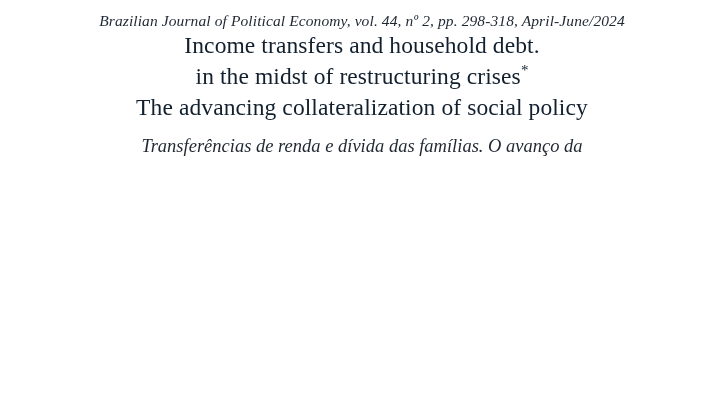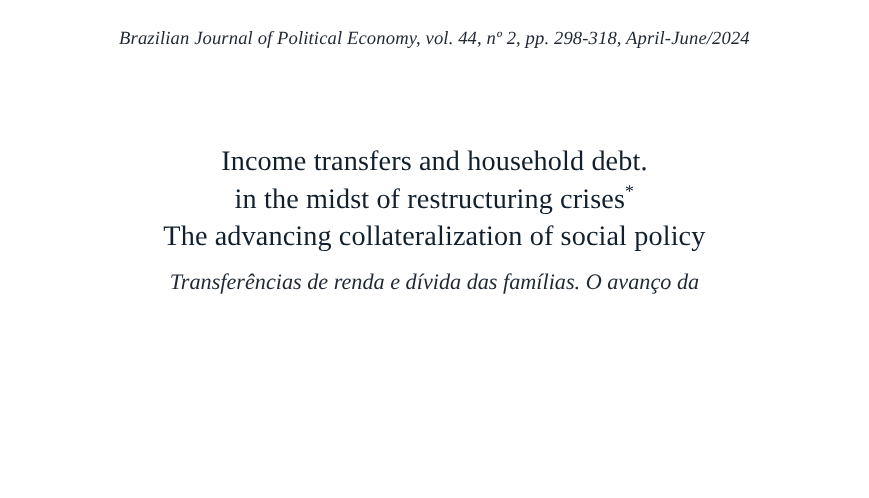--- a/index.html
+++ b/index.html
@@ -20,25 +20,24 @@
     height: 415px;
     box-sizing: border-box;
     padding: 0 24px;
   }
   .journal-line {
     text-align: center;
     font-style: italic;
     font-size: 15.5px;
     letter-spacing: 0.1px;
     color: #1f2833;
-    padding-top: 24px;
+    padding-top: 12px;
   }
   .title-block {
     text-align: center;
-    margin-top: 78px;
   }
   .title-line {
     font-size: 23.5px;
     line-height: 31px;
     color: #12202e;
     letter-spacing: 0.1px;
   }
   .title-line .asterisk {
     font-size: 15px;
     vertical-align: super;

